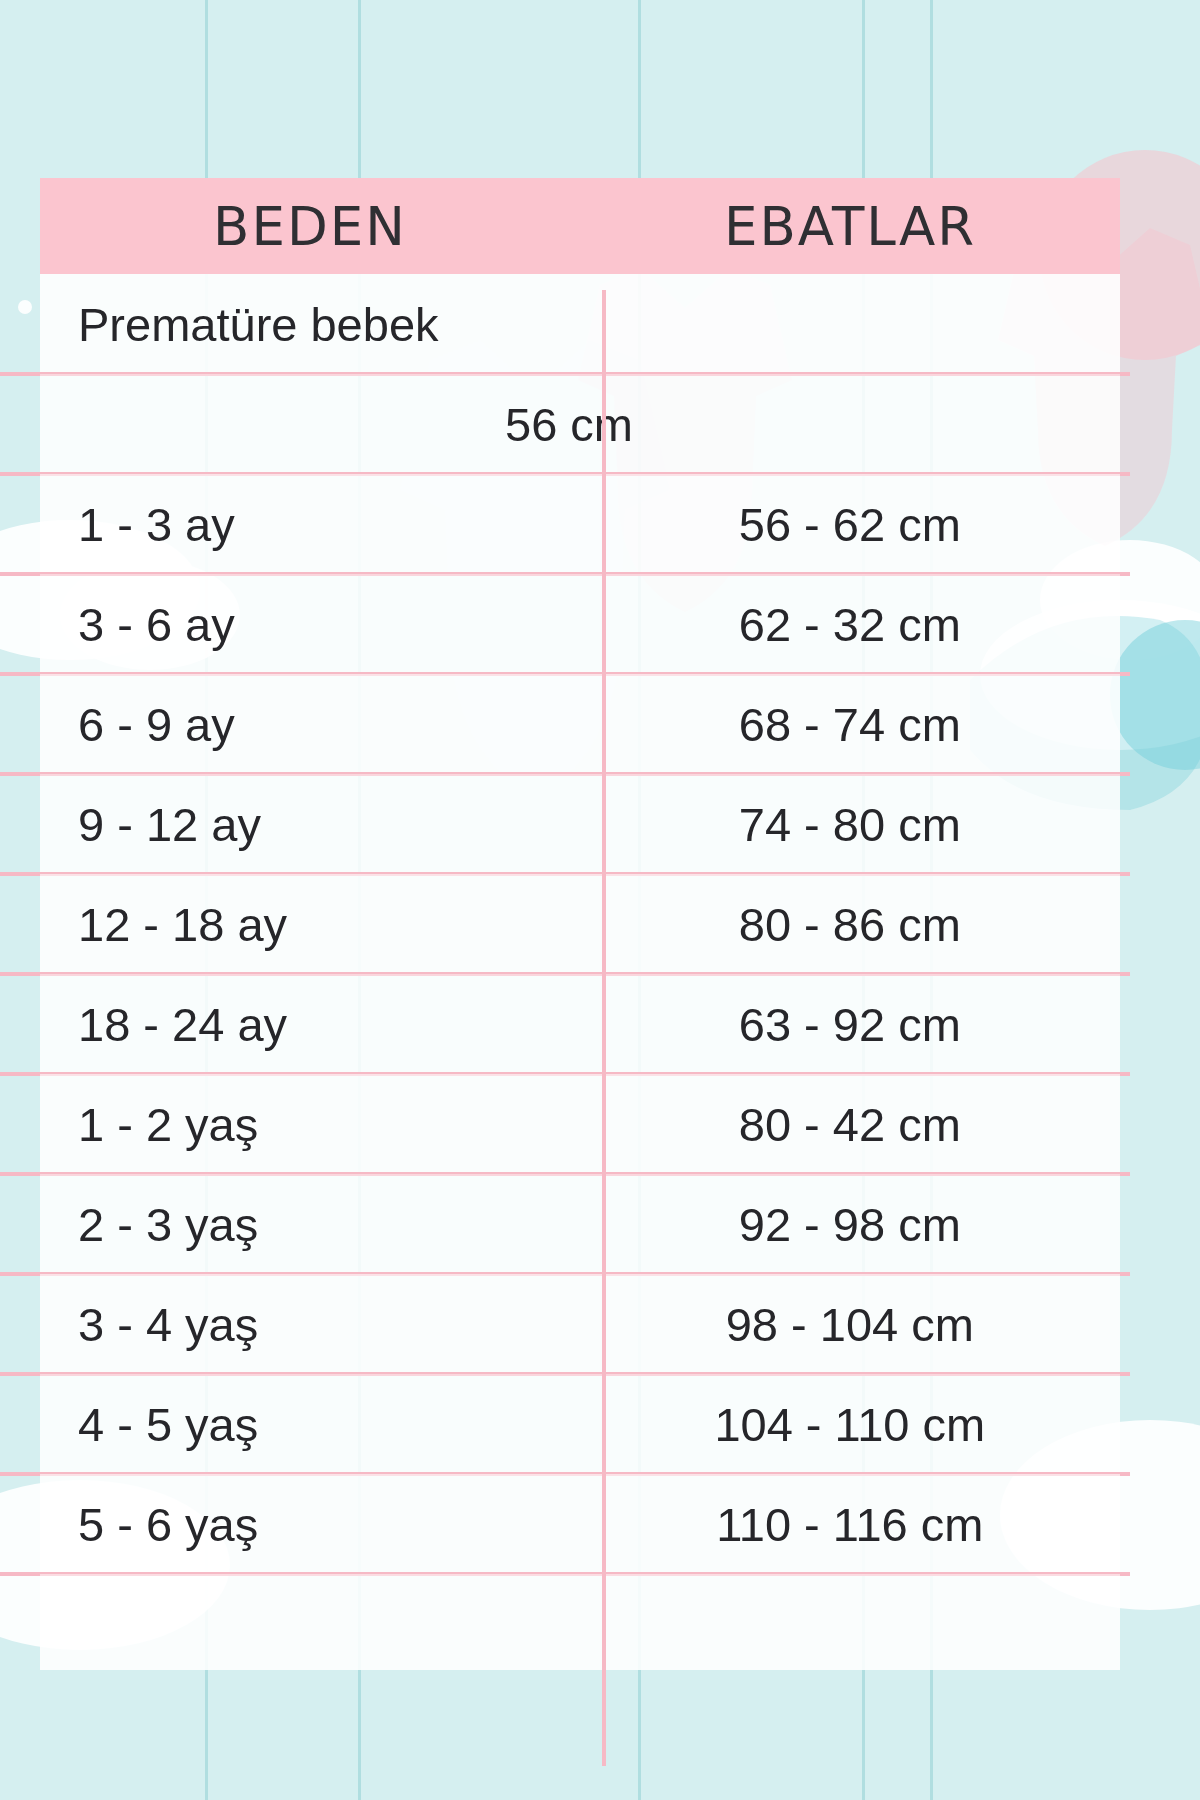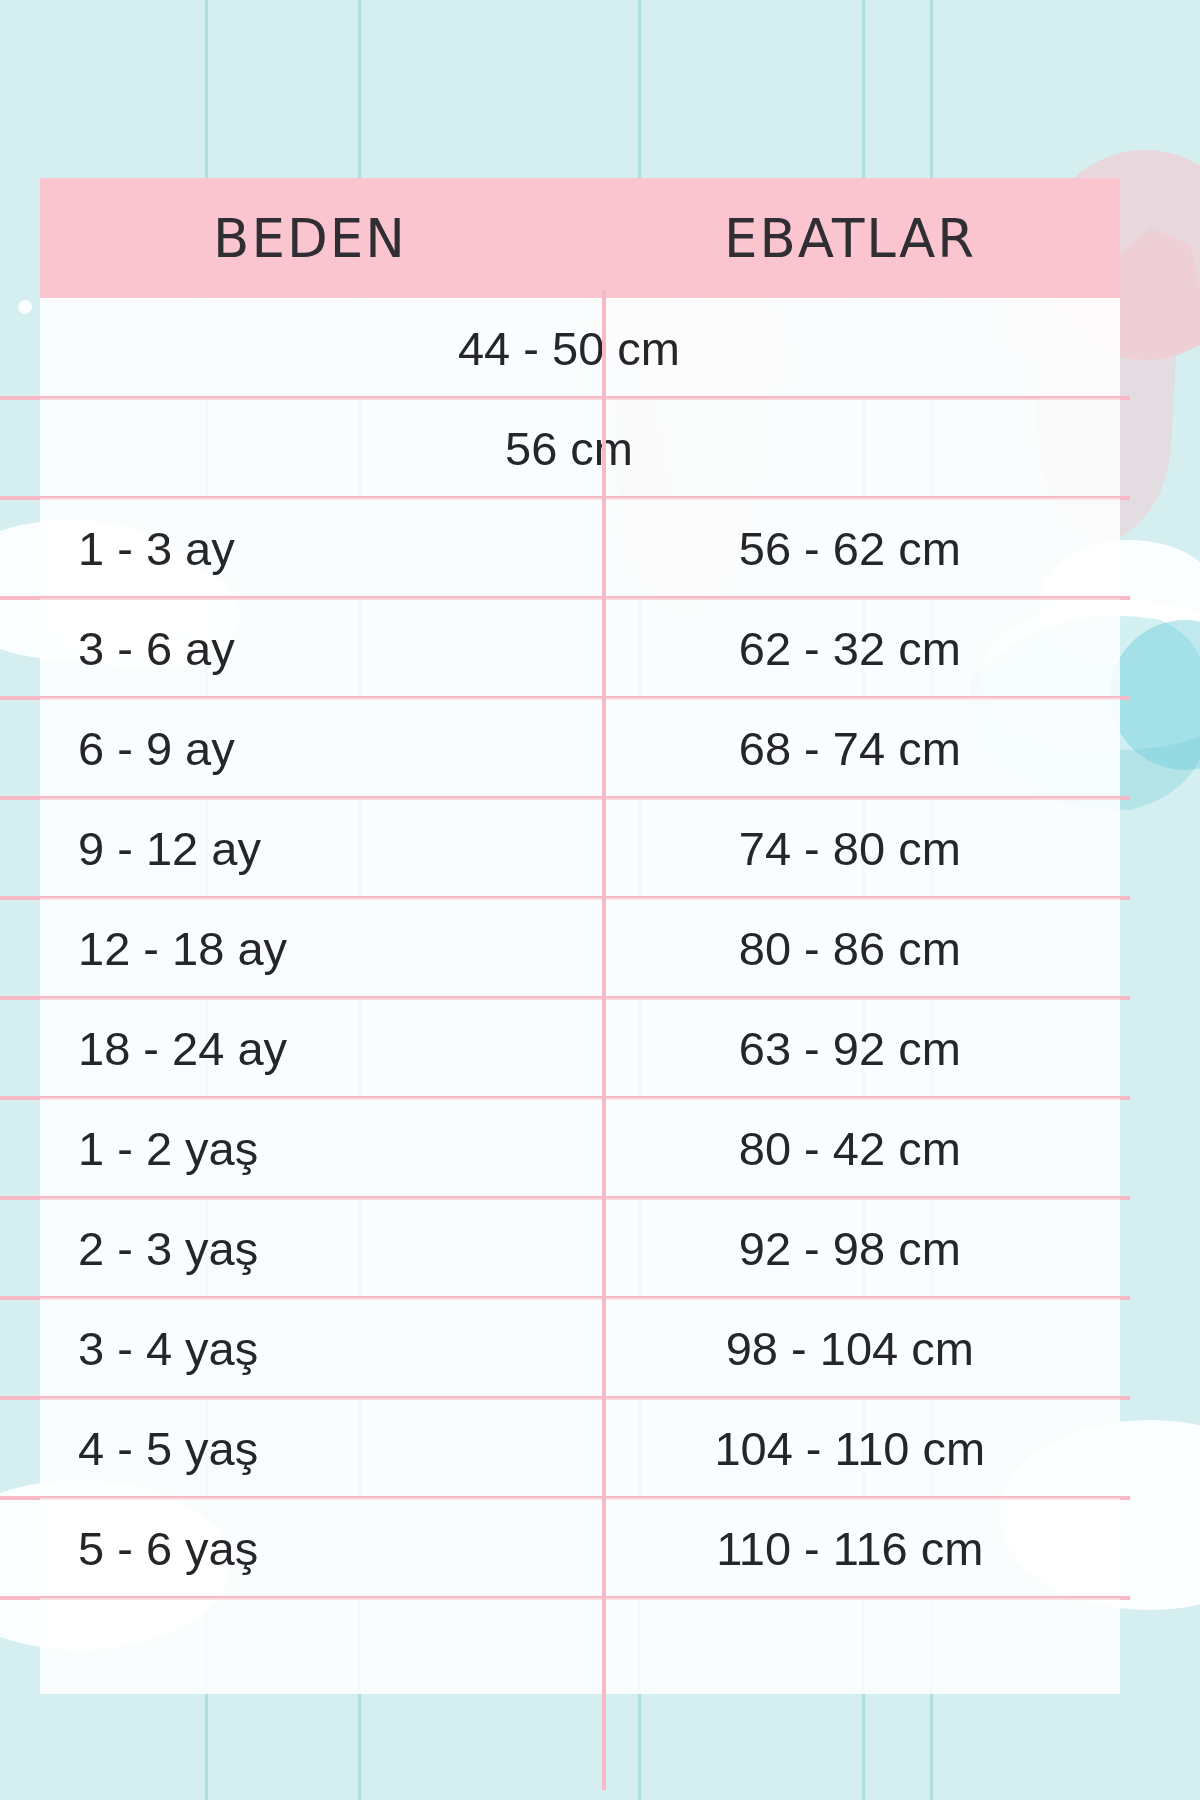--- a/index.html
+++ b/index.html
@@ -52,21 +52,21 @@
     left: 40px;
     top: 178px;
     width: 1080px;
     background: rgba(255,255,255,0.74);
     box-shadow: 0 0 0 0 transparent;
   }
 
   #table-header {
     display: flex;
     background: #fbc5cf;
-    height: 120px;
+    height: 96px;
     align-items: center;
   }
   #table-header .cell {
     flex: 0 0 50%;
     text-align: center;
     font-size: 53px;
     letter-spacing: 2px;
     color: #2f2f33;
     font-family: "DejaVu Sans", sans-serif;
     font-weight: 400;
@@ -163,21 +163,21 @@
 
 <div id="size-card">
 
   <div id="table-header">
     <div class="cell">BEDEN</div>
     <div class="cell">EBATLAR</div>
   </div>
 
   <div id="table-body">
     <div class="trow">
-      <div class="c-right">44 - 50 cm</div>
+      <div class="c-left">Prematüre bebek</div>
       <div class="hsep"></div>
     </div>
     <div class="trow">
       <div class="c-right">56 cm</div>
       <div class="hsep"></div>
     </div>
     <div class="trow">
       <div class="c-left">1 - 3 ay</div>
       <div class="c-right">56 - 62 cm</div>
       <div class="hsep"></div>

